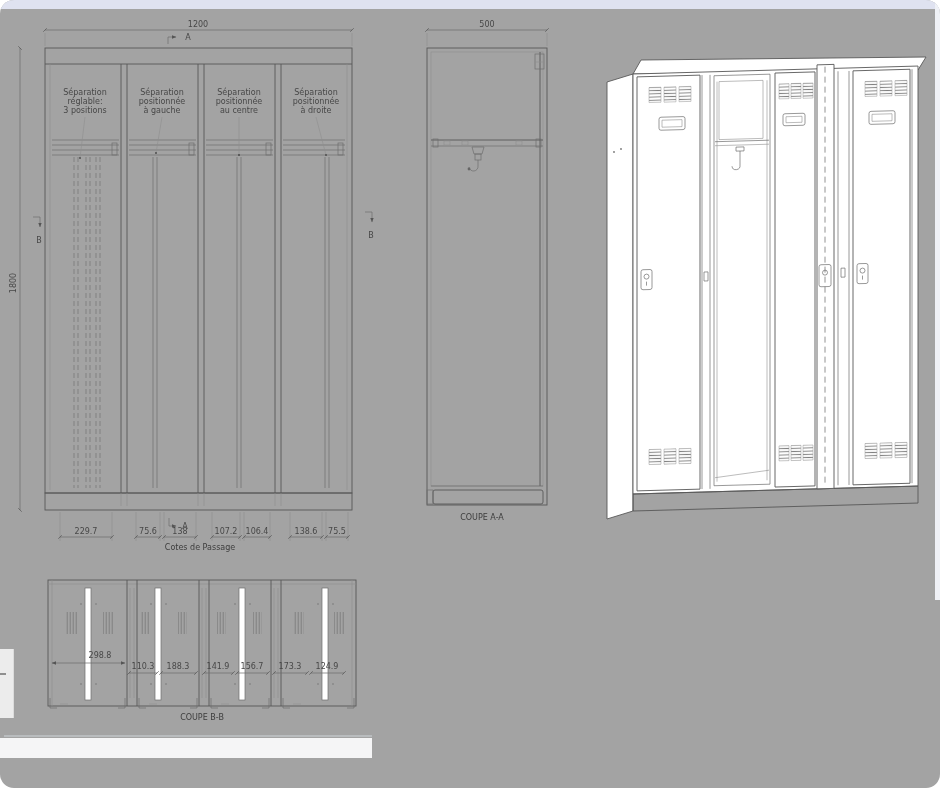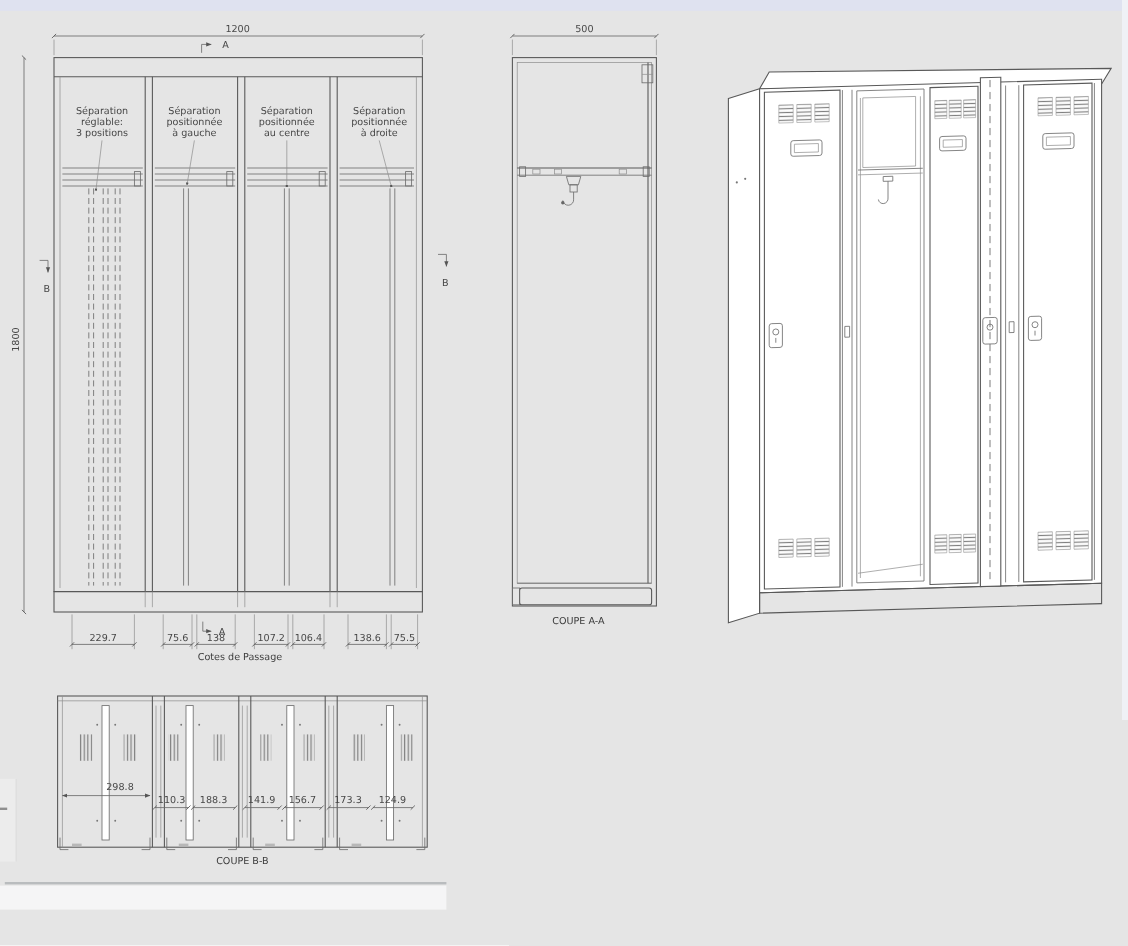--- a/index.html
+++ b/index.html
@@ -1,17 +1,17 @@
 <!DOCTYPE html>
 <html><head>
 <meta charset="utf-8">
 <style>
   html,body{margin:0;padding:0;background:#fff;}
-  .canvas{position:relative;width:940px;height:788px;background:#e5e5e5;overflow:hidden;
-          font-family:"DejaVu Sans",sans-serif;}
+  .canvas{position:relative;width:940px;height:788px;background:#a3a3a3;overflow:hidden;
+          font-family:"DejaVu Sans",sans-serif;border-radius:14px;}
   .topbar{position:absolute;left:0;top:0;width:940px;height:9px;}
   .right-strip{position:absolute;right:0;top:0;width:5px;height:600px;background:#eff1f6;}
   .left-panel{position:absolute;left:0;top:649px;width:13px;height:69px;background:#ececec;border-right:1px solid #dcdcdc;}
   .left-panel .tick{position:absolute;left:0;top:24px;width:6px;height:2px;background:#8f8f8f;}
   .bottom-divider{position:absolute;left:4px;top:735px;width:368px;height:2px;background:#b9bcbe;}
   .bottom-band{position:absolute;left:0;top:738px;width:372px;height:20px;background:#f5f5f6;}
   svg{position:absolute;left:0;top:0;}
   svg text{font:8px "DejaVu Sans",sans-serif;fill:#474747;}
   .cap{fill:#3d3d3d;}
   .ln{stroke:#585858;stroke-width:.9;fill:none;}

